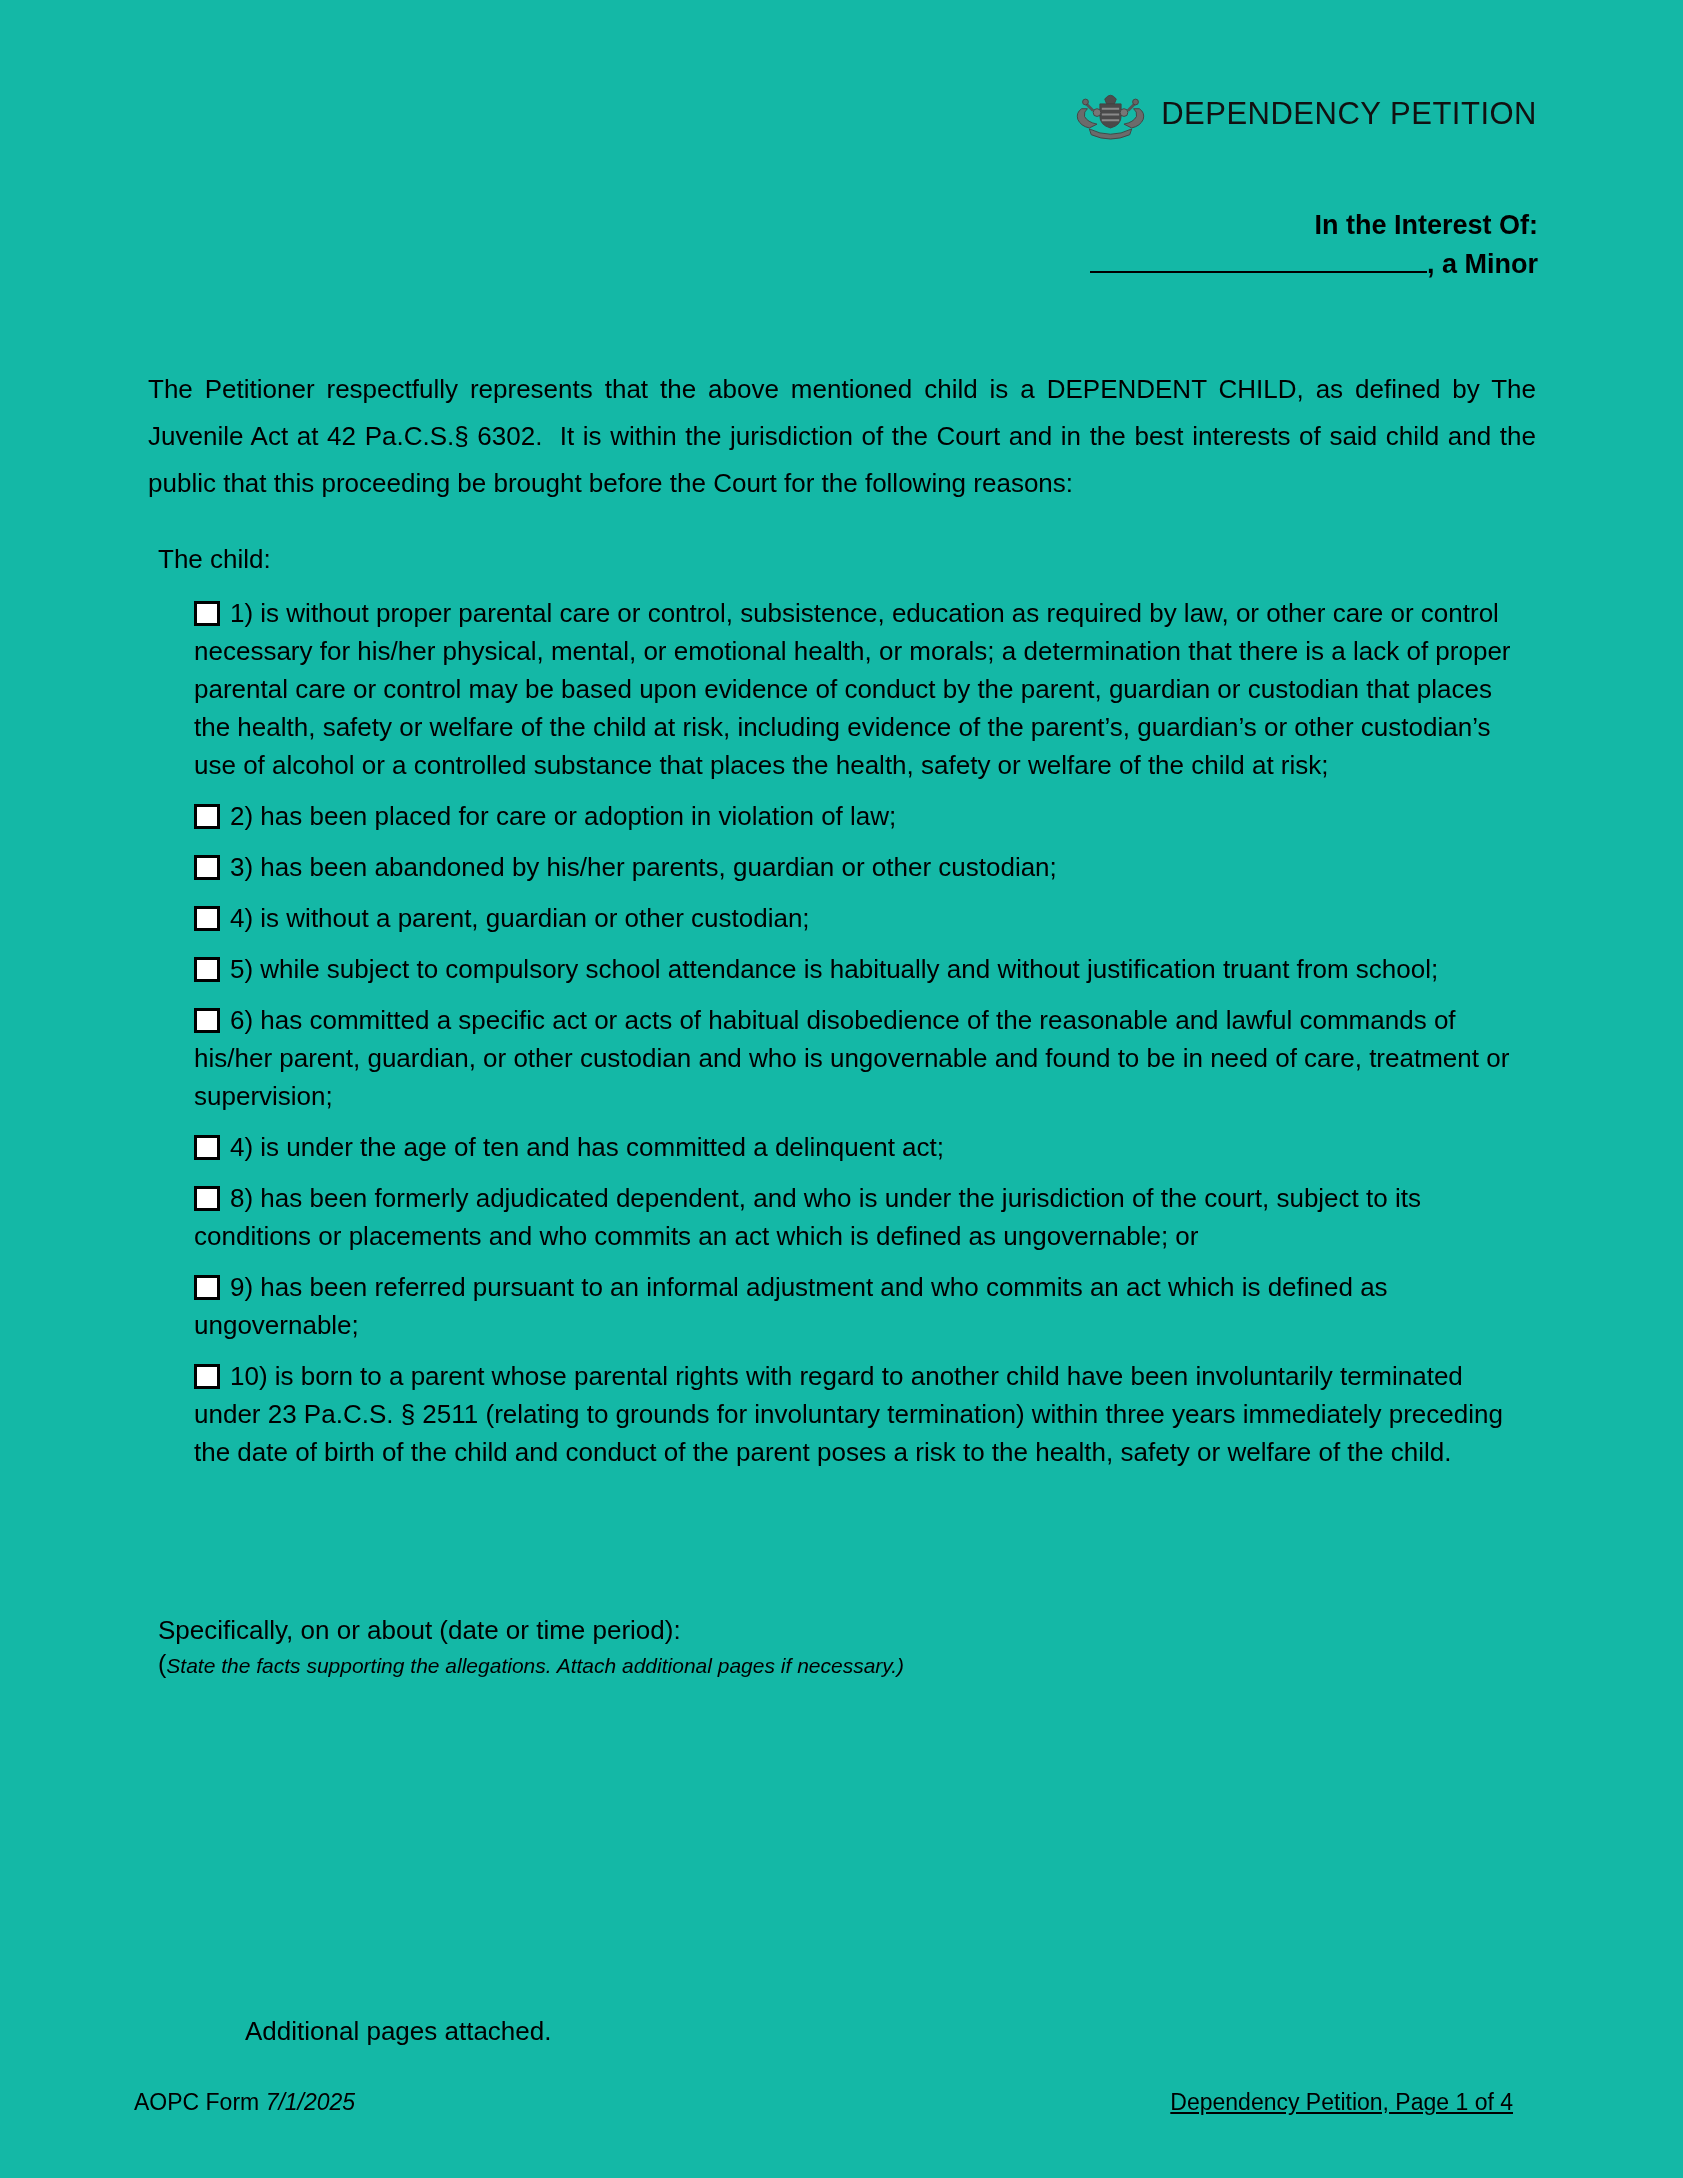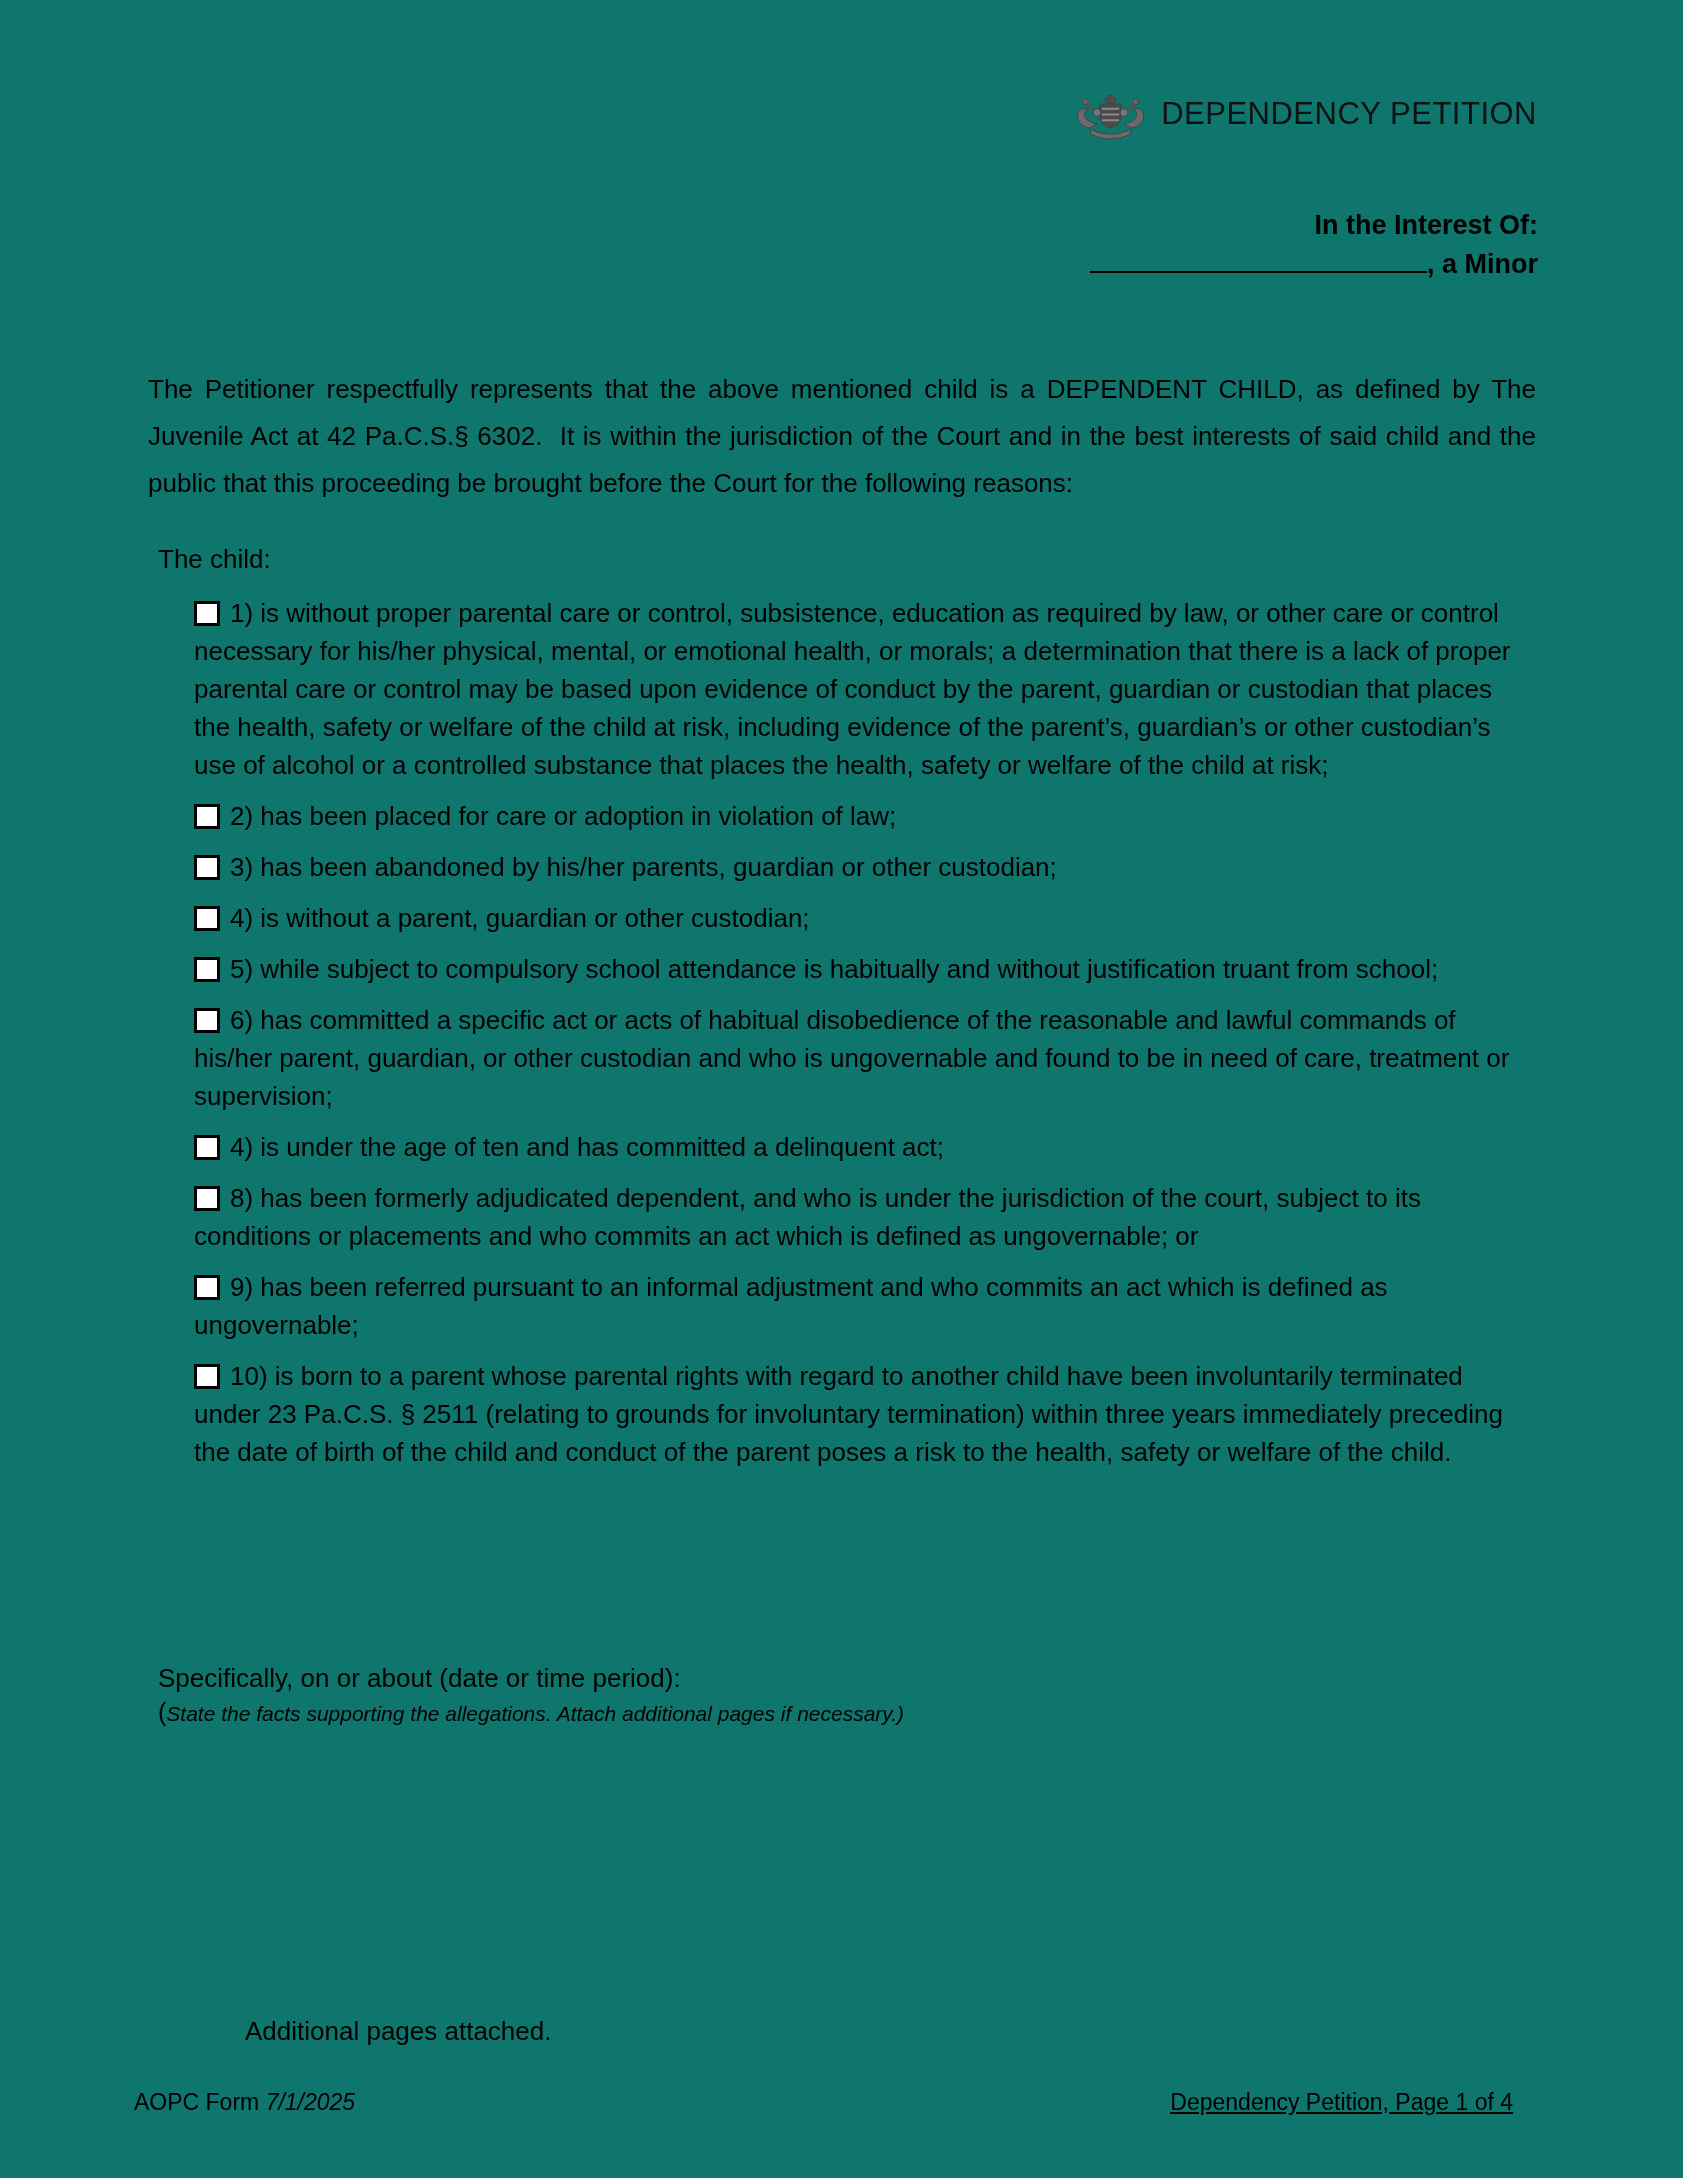--- a/index.html
+++ b/index.html
@@ -1,19 +1,19 @@
 <!DOCTYPE html>
 <html><head>
 <meta charset="utf-8">
 <style>
   html,body{margin:0;padding:0;background:#fff;}
   .page{
     position:relative;
     width:1683px;height:2178px;
-    background:#0f766e;color:#000;
+    background:#14b8a6;color:#000;
     font-family:"Liberation Sans", sans-serif;
     overflow:hidden;
   }
   
   .coat{position:absolute;left:1072px;top:89px;width:77px;height:51px;}
   .form-title{
     position:absolute;top:96px;right:146px;
     font-size:31px;letter-spacing:0.5px;color:#111;
     white-space:nowrap;
   }
@@ -45,21 +45,21 @@
     font-size:26px;line-height:38px;
   }
   .allegation{margin:0 0 13px 0;}
   .checkbox{
     display:inline-block;width:26px;height:25px;box-sizing:border-box;
     border:3px solid #000;background:#fff;
     margin-right:10px;vertical-align:-4px;
   }
   
   .specifics{
-    position:absolute;left:158px;top:1613px;font-size:26px;line-height:34px;margin-top:48px;
+    position:absolute;left:158px;top:1613px;font-size:26px;line-height:34px;
   }
   .specifics .instruction{font-size:21px;font-style:italic;}
   .specifics .paren{font-size:25px;font-style:normal;}
   
   .additional{
     position:absolute;left:245px;top:2016px;font-size:26px;
   }
   .footer-left{
     position:absolute;left:134px;top:2089px;font-size:23px;
   }

